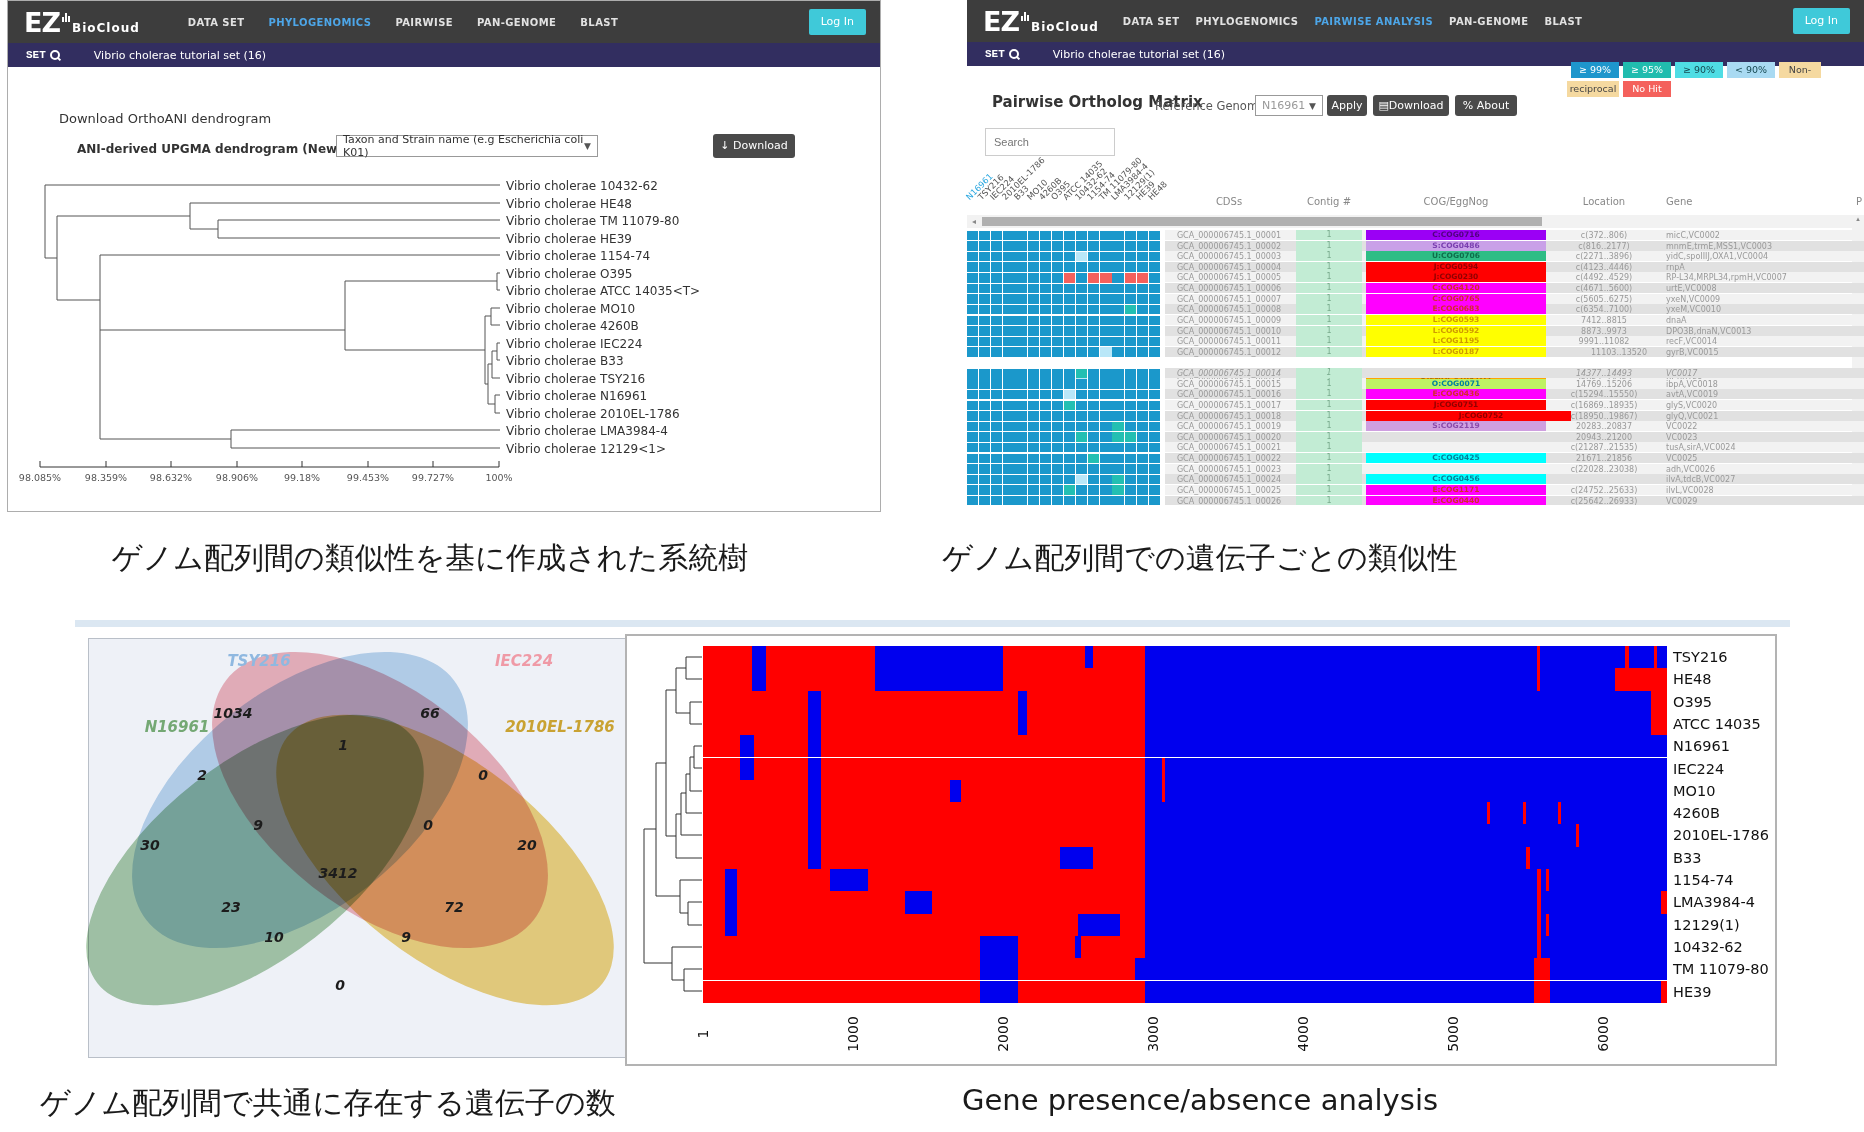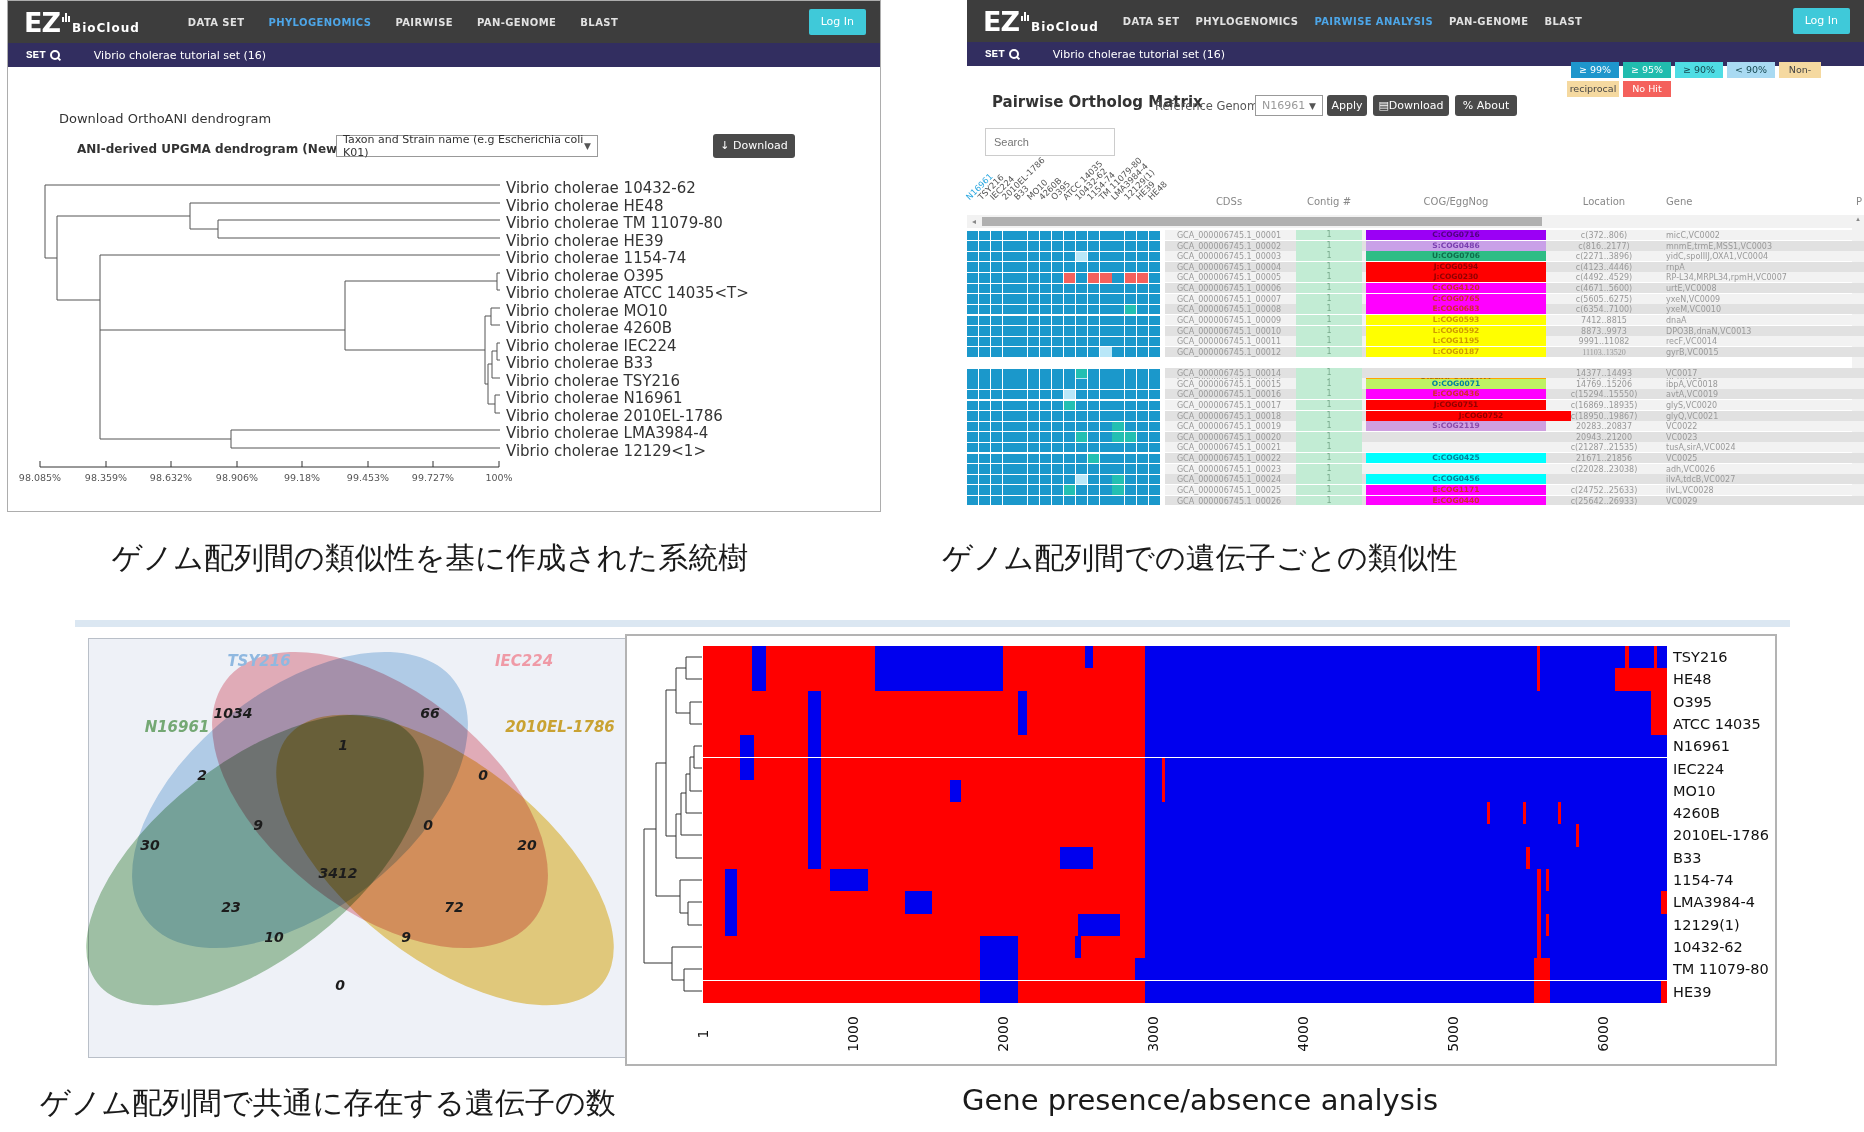--- a/index.html
+++ b/index.html
@@ -26,21 +26,21 @@
   .mag{width:6px;height:6px;border:2px solid #fff;border-radius:50%;display:inline-block;position:relative;margin-left:4px;}
   .mag:after{content:"";position:absolute;width:4px;height:2px;background:#fff;right:-3px;bottom:-2px;transform:rotate(45deg);}
   .setds{margin-left:34px;}
   .btn-dark{background:#4a4a4a;color:#fff;font-size:11px;text-align:center;border-radius:3px;cursor:pointer;}
   .selectbox{border:1px solid #999;background:#fff;font-size:11px;color:#333;display:flex;align-items:center;
     justify-content:space-between;padding:0 6px;box-sizing:border-box;}
   .selarrow{color:#555;font-size:9px;}
   
   .p1-head{left:51px;top:110px;font-size:13px;color:#333;}
   .p1-label{left:69px;top:141px;font-size:12px;font-weight:bold;color:#333;}
-  .leaf{position:absolute;font-size:15px;color:#333;white-space:nowrap;}
+  .leaf{position:absolute;font-size:12px;color:#333;white-space:nowrap;}
   .tick-label{position:absolute;font-size:9.5px;color:#555;text-align:center;width:60px;}
   
   .p2-title{left:25px;top:93px;font-size:15px;font-weight:bold;color:#333;}
   .p2-ref{left:188px;top:99px;font-size:11.5px;color:#555;}
   .chip{position:absolute;height:16px;line-height:16px;font-size:9.5px;text-align:center;}
   .rot-label{position:absolute;top:192px;height:10px;font-size:8.5px;color:#555;white-space:nowrap;
     transform-origin:left bottom;transform:rotate(-45deg);}
   .rot-label.first{color:#2aa7e0;}
   .colhead{position:absolute;top:196px;font-size:10px;color:#888;text-align:center;white-space:nowrap;}
   .hscroll{position:absolute;left:0;top:215px;width:897px;height:13px;background:#f2f2f2;}
@@ -510,21 +510,21 @@
           <div class="mcell" style="left: 109.08px; background: rgb(27, 152, 203);"></div>
           <div class="mcell" style="left: 121.2px; background: rgb(27, 152, 203);"></div>
           <div class="mcell" style="left: 133.32px; background: rgb(185, 231, 248);"></div>
           <div class="mcell" style="left: 145.44px; background: rgb(27, 152, 203);"></div>
           <div class="mcell" style="left: 157.56px; background: rgb(27, 152, 203);"></div>
           <div class="mcell" style="left: 169.68px; background: rgb(27, 152, 203);"></div>
           <div class="mcell" style="left: 181.8px; background: rgb(27, 152, 203);"></div>
           <div class="mtxt" style="left: 198px; width: 128px; text-align: center;">GCA_000006745.1_00012</div>
           <div class="mtxt contig-col" style="left: 329px; width: 66px; top: 0px; height: 10px; line-height: 10px;">1</div>
           <div class="mtxt cog-col" style="left: 399px; width: 180px; top: 0px; height: 10px; line-height: 10px; background: rgb(255, 255, 0); color: rgb(207, 155, 0);">L:COG0187</div>
-          <div class="mtxt" style="left: 583px; width: 108px; text-align: center; font-family: Liberation Serif, serif;">11103..13520</div>
+          <div class="mtxt" style="left: 598px; width: 108px; text-align: center;">11103..13520</div>
           <div class="mtxt" style="left: 699px; width: 190px; text-align: left;">gyrB,VC0015</div>
         </div>
         <div class="mrow even" style="top: 145px;">
           <div class="rowbg"></div>
           <div class="mcell" style="left: 0px; background: rgb(27, 152, 203);"></div>
           <div class="mcell" style="left: 12.12px; background: rgb(27, 152, 203);"></div>
           <div class="mcell" style="left: 24.24px; background: rgb(27, 152, 203);"></div>
           <div class="mcell" style="left: 36.36px; background: rgb(27, 152, 203);"></div>
           <div class="mcell" style="left: 48.48px; background: rgb(27, 152, 203);"></div>
           <div class="mcell" style="left: 60.6px; background: rgb(27, 152, 203);"></div>
@@ -537,21 +537,21 @@
           <div class="mcell" style="left: 145.44px; background: rgb(27, 152, 203);"></div>
           <div class="mcell" style="left: 157.56px; background: rgb(27, 152, 203);"></div>
           <div class="mcell" style="left: 169.68px; background: rgb(27, 152, 203);"></div>
           <div class="mcell" style="left: 181.8px; background: rgb(27, 152, 203);"></div>
           <div class="mtxt" style="left: 198px; width: 128px; text-align: center;">GCA_000006745.1_00013</div>
           <div class="mtxt contig-col" style="left: 329px; width: 66px; top: 0px; height: 10px; line-height: 10px;">1</div>
           <div class="mtxt cog-col" style="left: 399px; width: 180px; top: 0px; height: 10px; line-height: 10px; background: rgb(255, 165, 0); color: rgb(168, 106, 0);">K:ENOG410Y1Q3</div>
           <div class="mtxt" style="left: 583px; width: 108px; text-align: center;">26063..14367</div>
           <div class="mtxt" style="left: 699px; width: 190px; text-align: left;">VC0016a</div>
         </div>
-        <div class="mrow odd" style="top: 138.06px;">
+        <div class="mrow odd" style="top: 138.06px; font-style: italic;">
           <div class="rowbg"></div>
           <div class="mcell" style="left: 0px; background: rgb(27, 152, 203);"></div>
           <div class="mcell" style="left: 12.12px; background: rgb(27, 152, 203);"></div>
           <div class="mcell" style="left: 24.24px; background: rgb(27, 152, 203);"></div>
           <div class="mcell" style="left: 36.36px; background: rgb(27, 152, 203);"></div>
           <div class="mcell" style="left: 48.48px; background: rgb(27, 152, 203);"></div>
           <div class="mcell" style="left: 60.6px; background: rgb(27, 152, 203);"></div>
           <div class="mcell" style="left: 72.72px; background: rgb(27, 152, 203);"></div>
           <div class="mcell" style="left: 84.84px; background: rgb(27, 152, 203);"></div>
           <div class="mcell" style="left: 96.96px; background: rgb(27, 152, 203);"></div>

